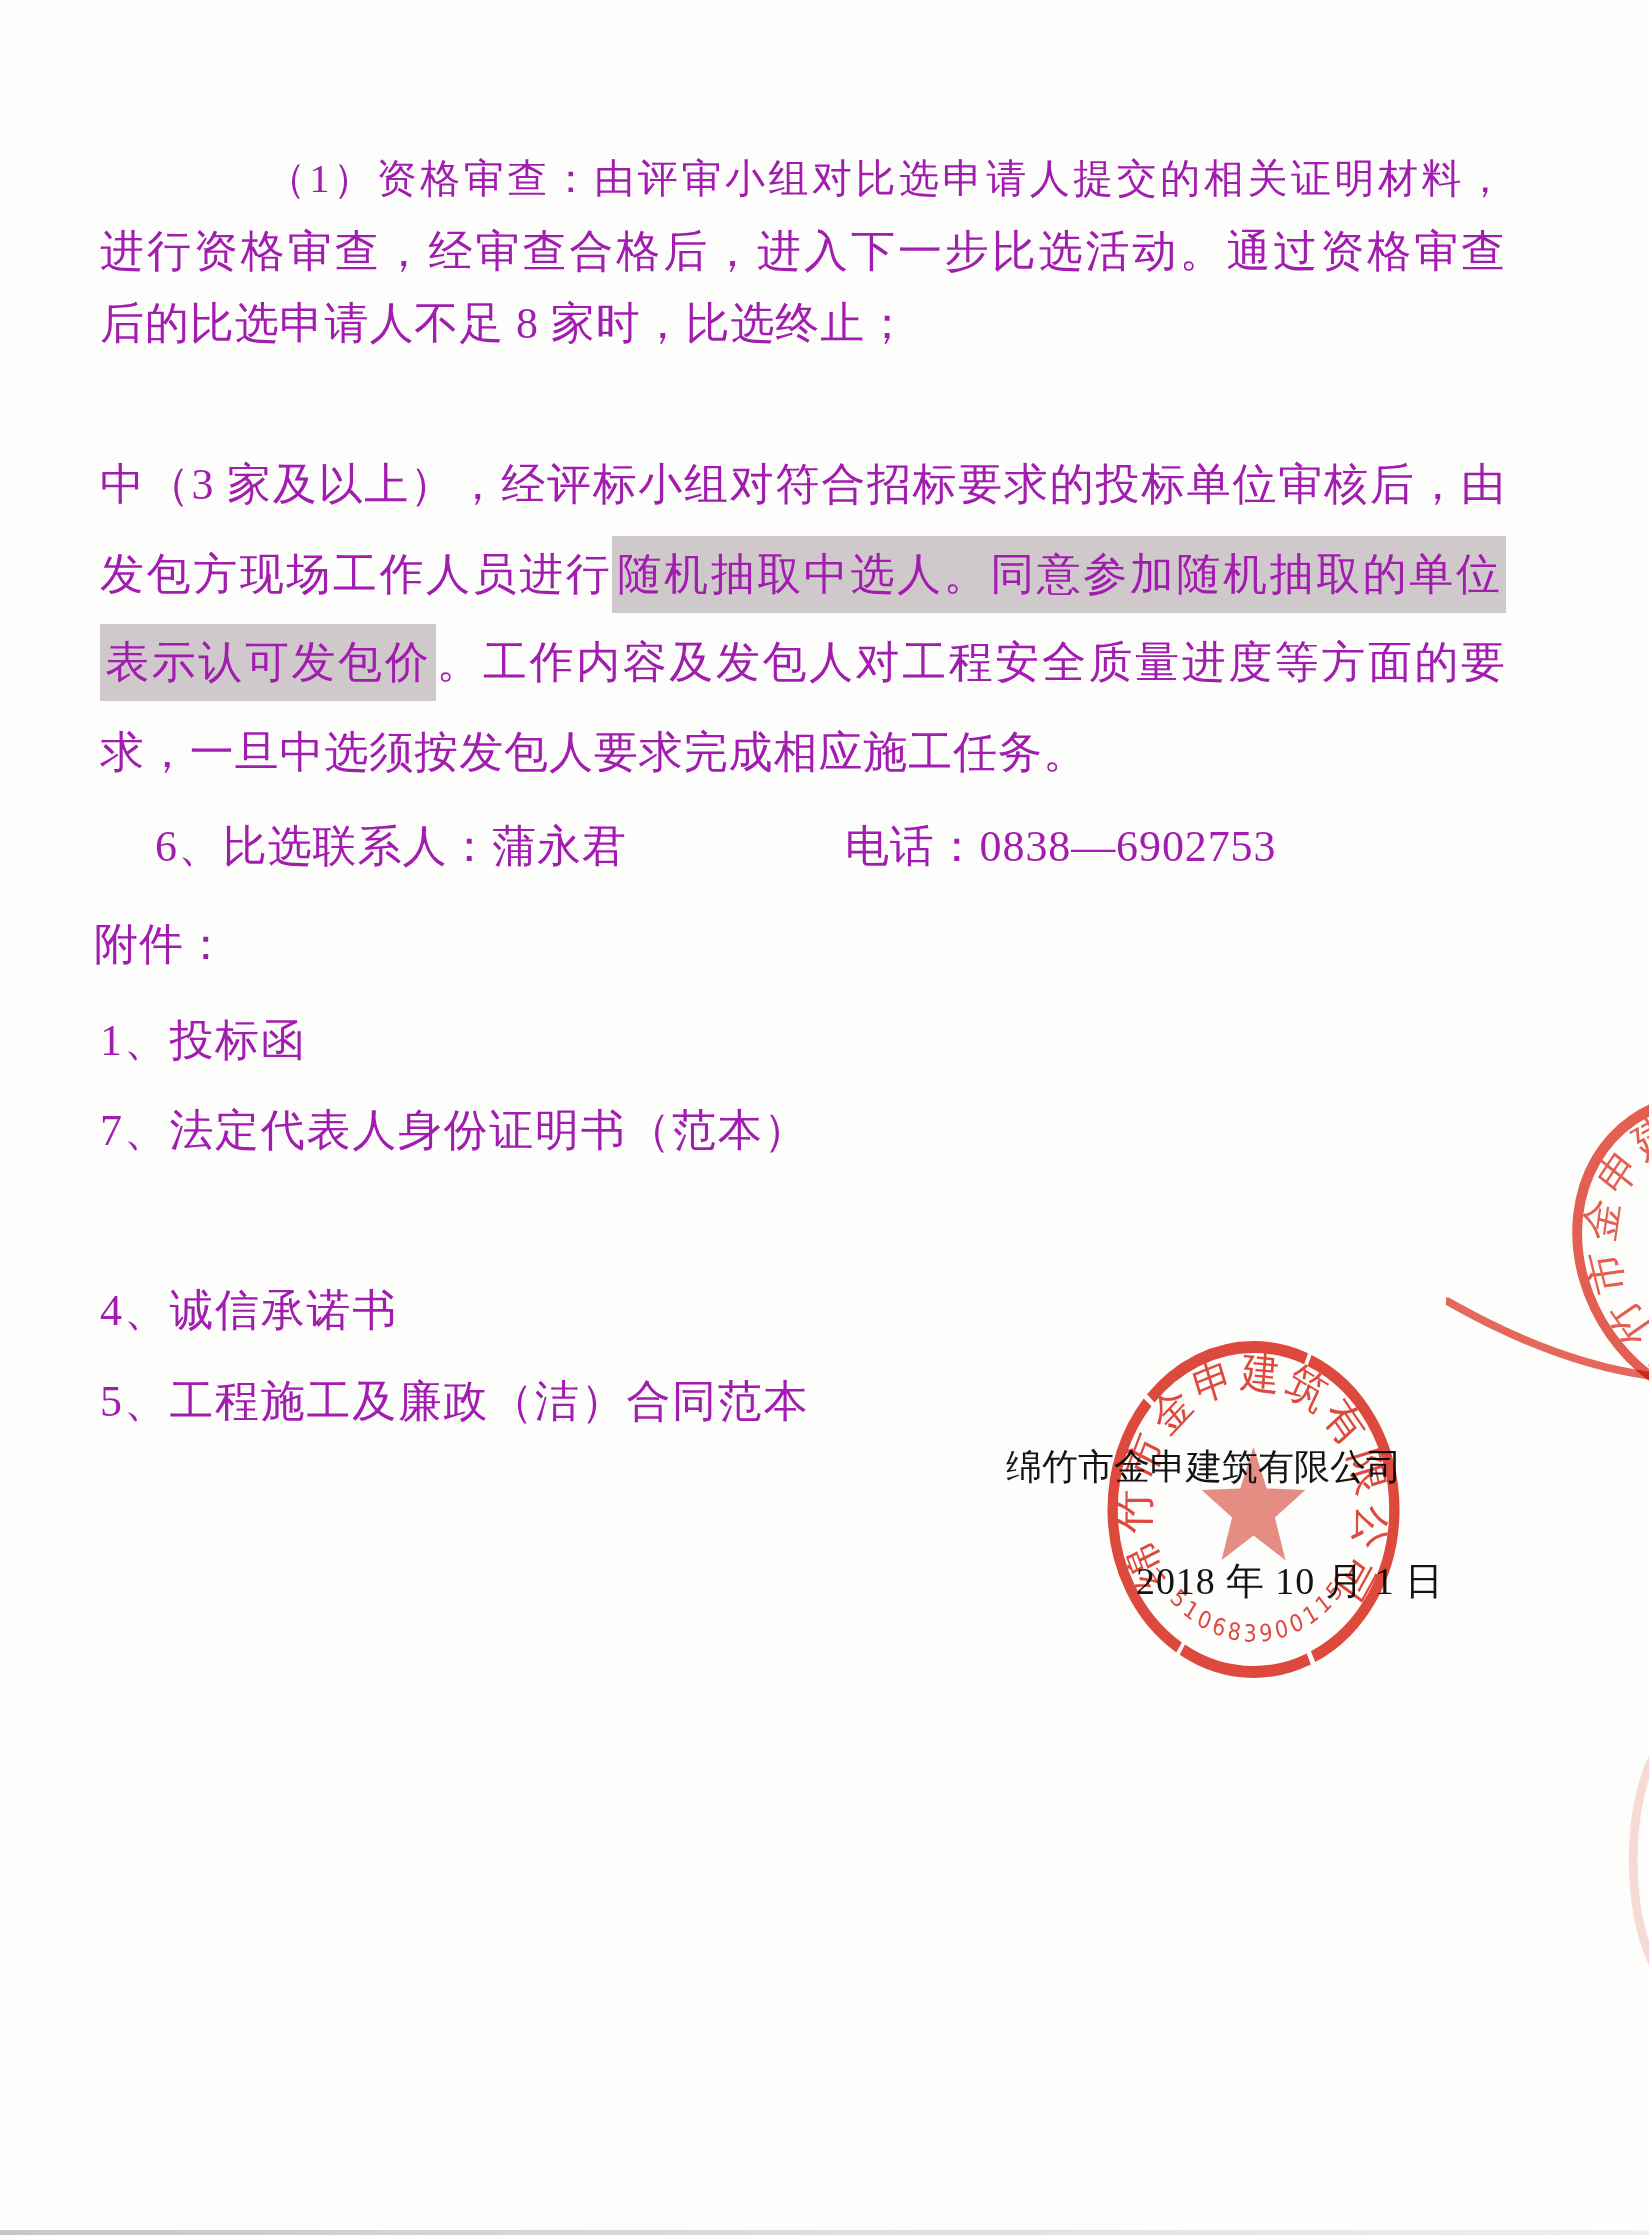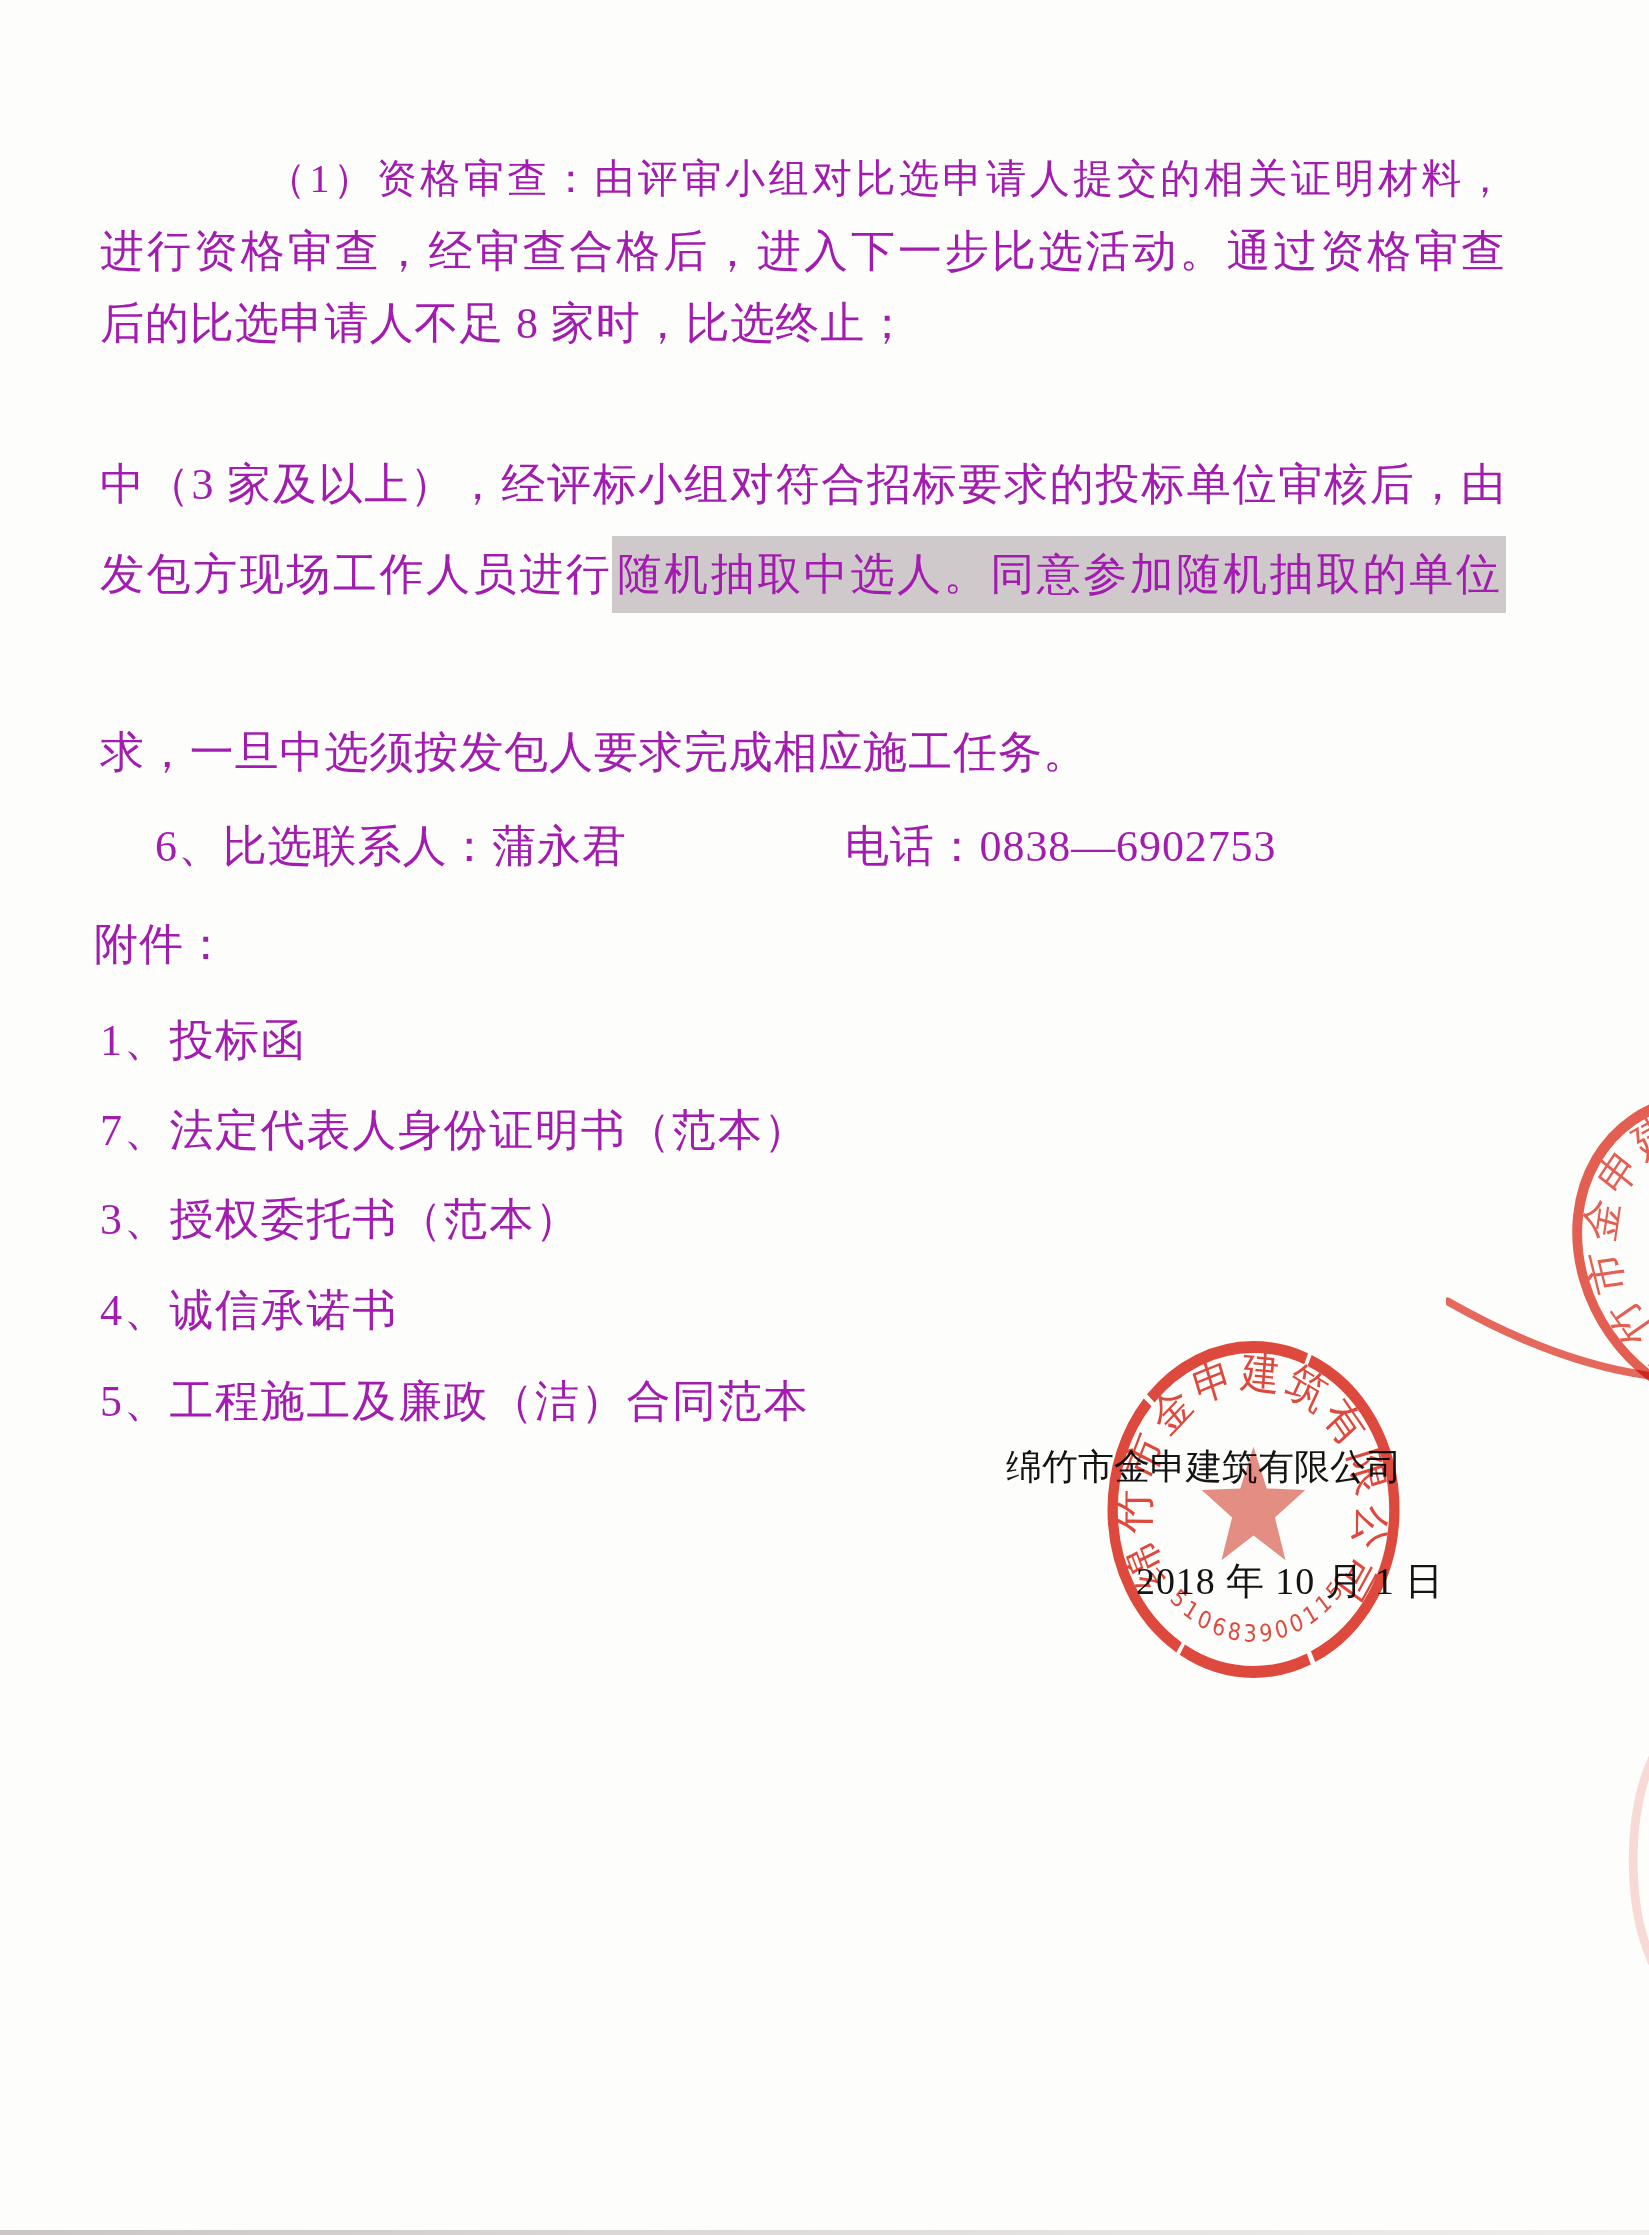--- a/index.html
+++ b/index.html
@@ -61,30 +61,32 @@
 <div id="page">
 
   <div class="line just indent" style="top:148px">（1）资格审查：由评审小组对比选申请人提交的相关证明材料，</div>
   <div class="line just" style="top:221px">进行资格审查，经审查合格后，进入下一步比选活动。通过资格审查</div>
   <div class="line" style="top:293px">后的比选申请人不足 8 家时，比选终止；</div>
 
   <div class="line just" style="top:454px">中（3 家及以上），经评标小组对符合招标要求的投标单位审核后，由</div>
   <div class="line just" style="top:544px">
     <span>发包方现场工作人员进行</span><span class="hl">随机抽取中选人。同意参加随机抽取的单位</span>
   </div>
+  <div class="line just" style="top:632px">
+    <span class="hl">表示认可发包价</span><span>。工作内容及发包人对工程安全质量进度等方面的要</span>
+  </div>
   <div class="line" style="top:722px">求，一旦中选须按发包人要求完成相应施工任务。</div>
 
   <div class="line" style="top:816px; left:155px">
     <span>6、比选联系人：蒲永君</span><span class="contact-phone">电话：0838—6902753</span>
   </div>
 
   <div class="line" style="top:914px; left:94px">附件：</div>
   <div class="line att-item" style="top:1010px">1、投标函</div>
   <div class="line att-item" style="top:1100px">7、法定代表人身份证明书（范本）</div>
-  <div class="line att-item" style="top:1189px">3、授权委托书（范本）</div>
   <div class="line att-item" style="top:1280px">4、诚信承诺书</div>
   <div class="line att-item" style="top:1371px">5、工程施工及廉政（洁）合同范本</div>
 
   <div class="sig" id="company">绵竹市金申建筑有限公司</div>
   <div class="sig" id="date">2018 年 10 月 1 日</div>
 
   <svg class="stamp" id="stamp-main" width="297" height="367" viewBox="0 0 340 420">
     <g transform="translate(170,210) scale(1.075,1.24)">
       <circle cx="0" cy="0" r="150" fill="none" stroke="#dd3527" stroke-width="11" stroke-dasharray="170 5 140 4 260 5 180 4 400"></circle>
       <polygon points="0,-58 14.1,-19.4 55.2,-17.9 22.8,7.4 34.1,46.9 0,24 -34.1,46.9 -22.8,7.4 -55.2,-17.9 -14.1,-19.4" fill="#d85143" opacity="0.72"></polygon>

